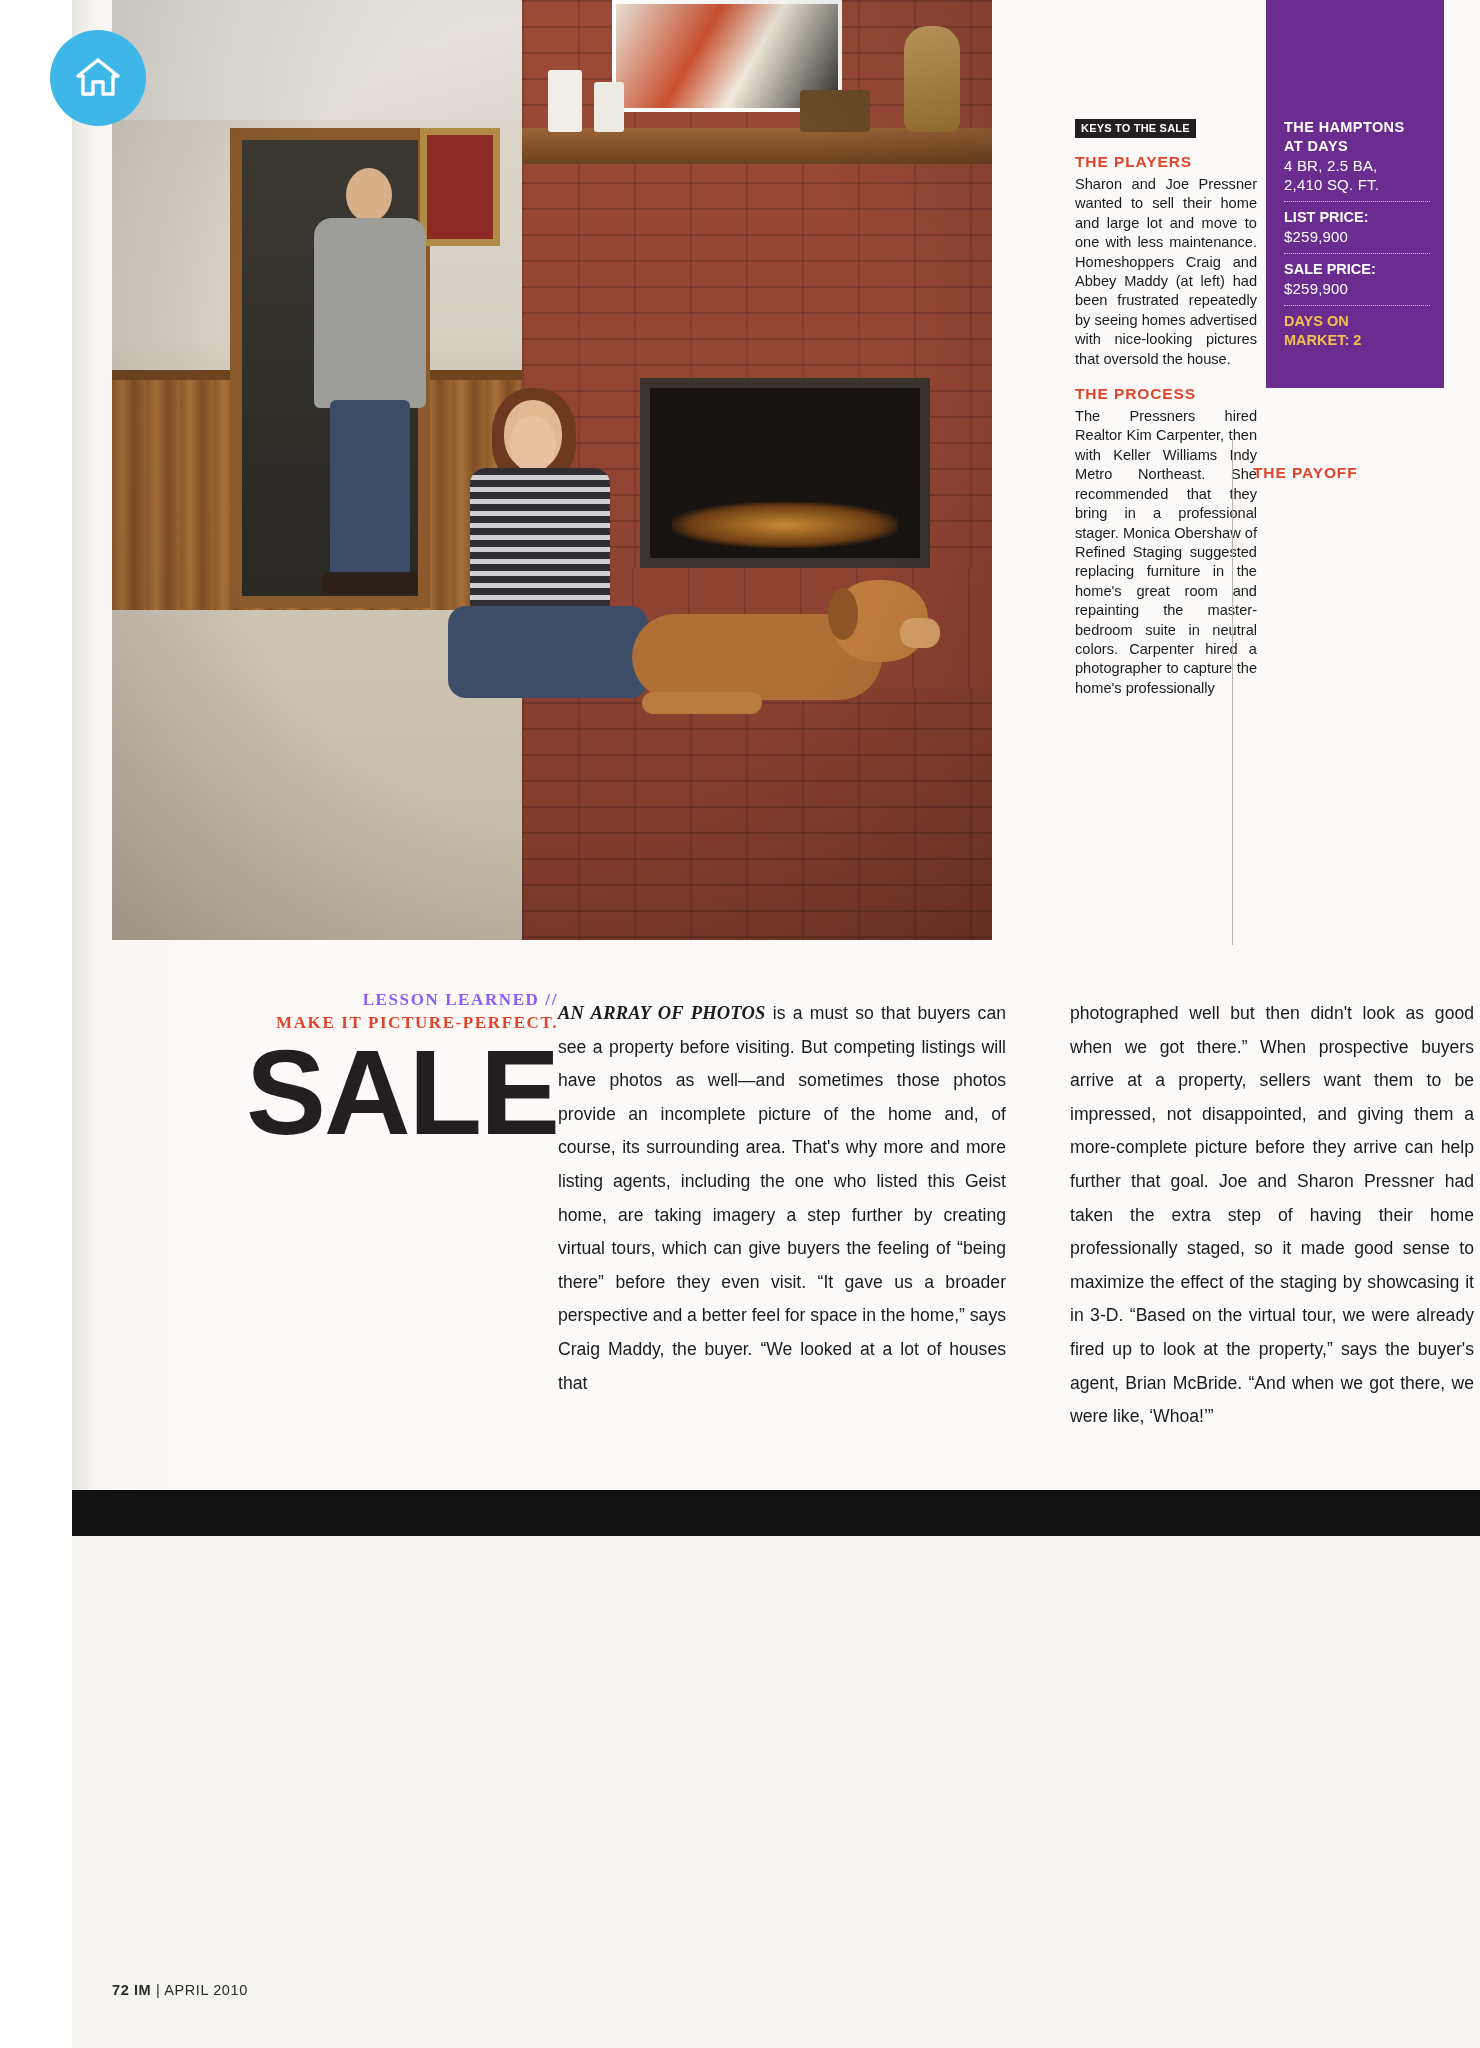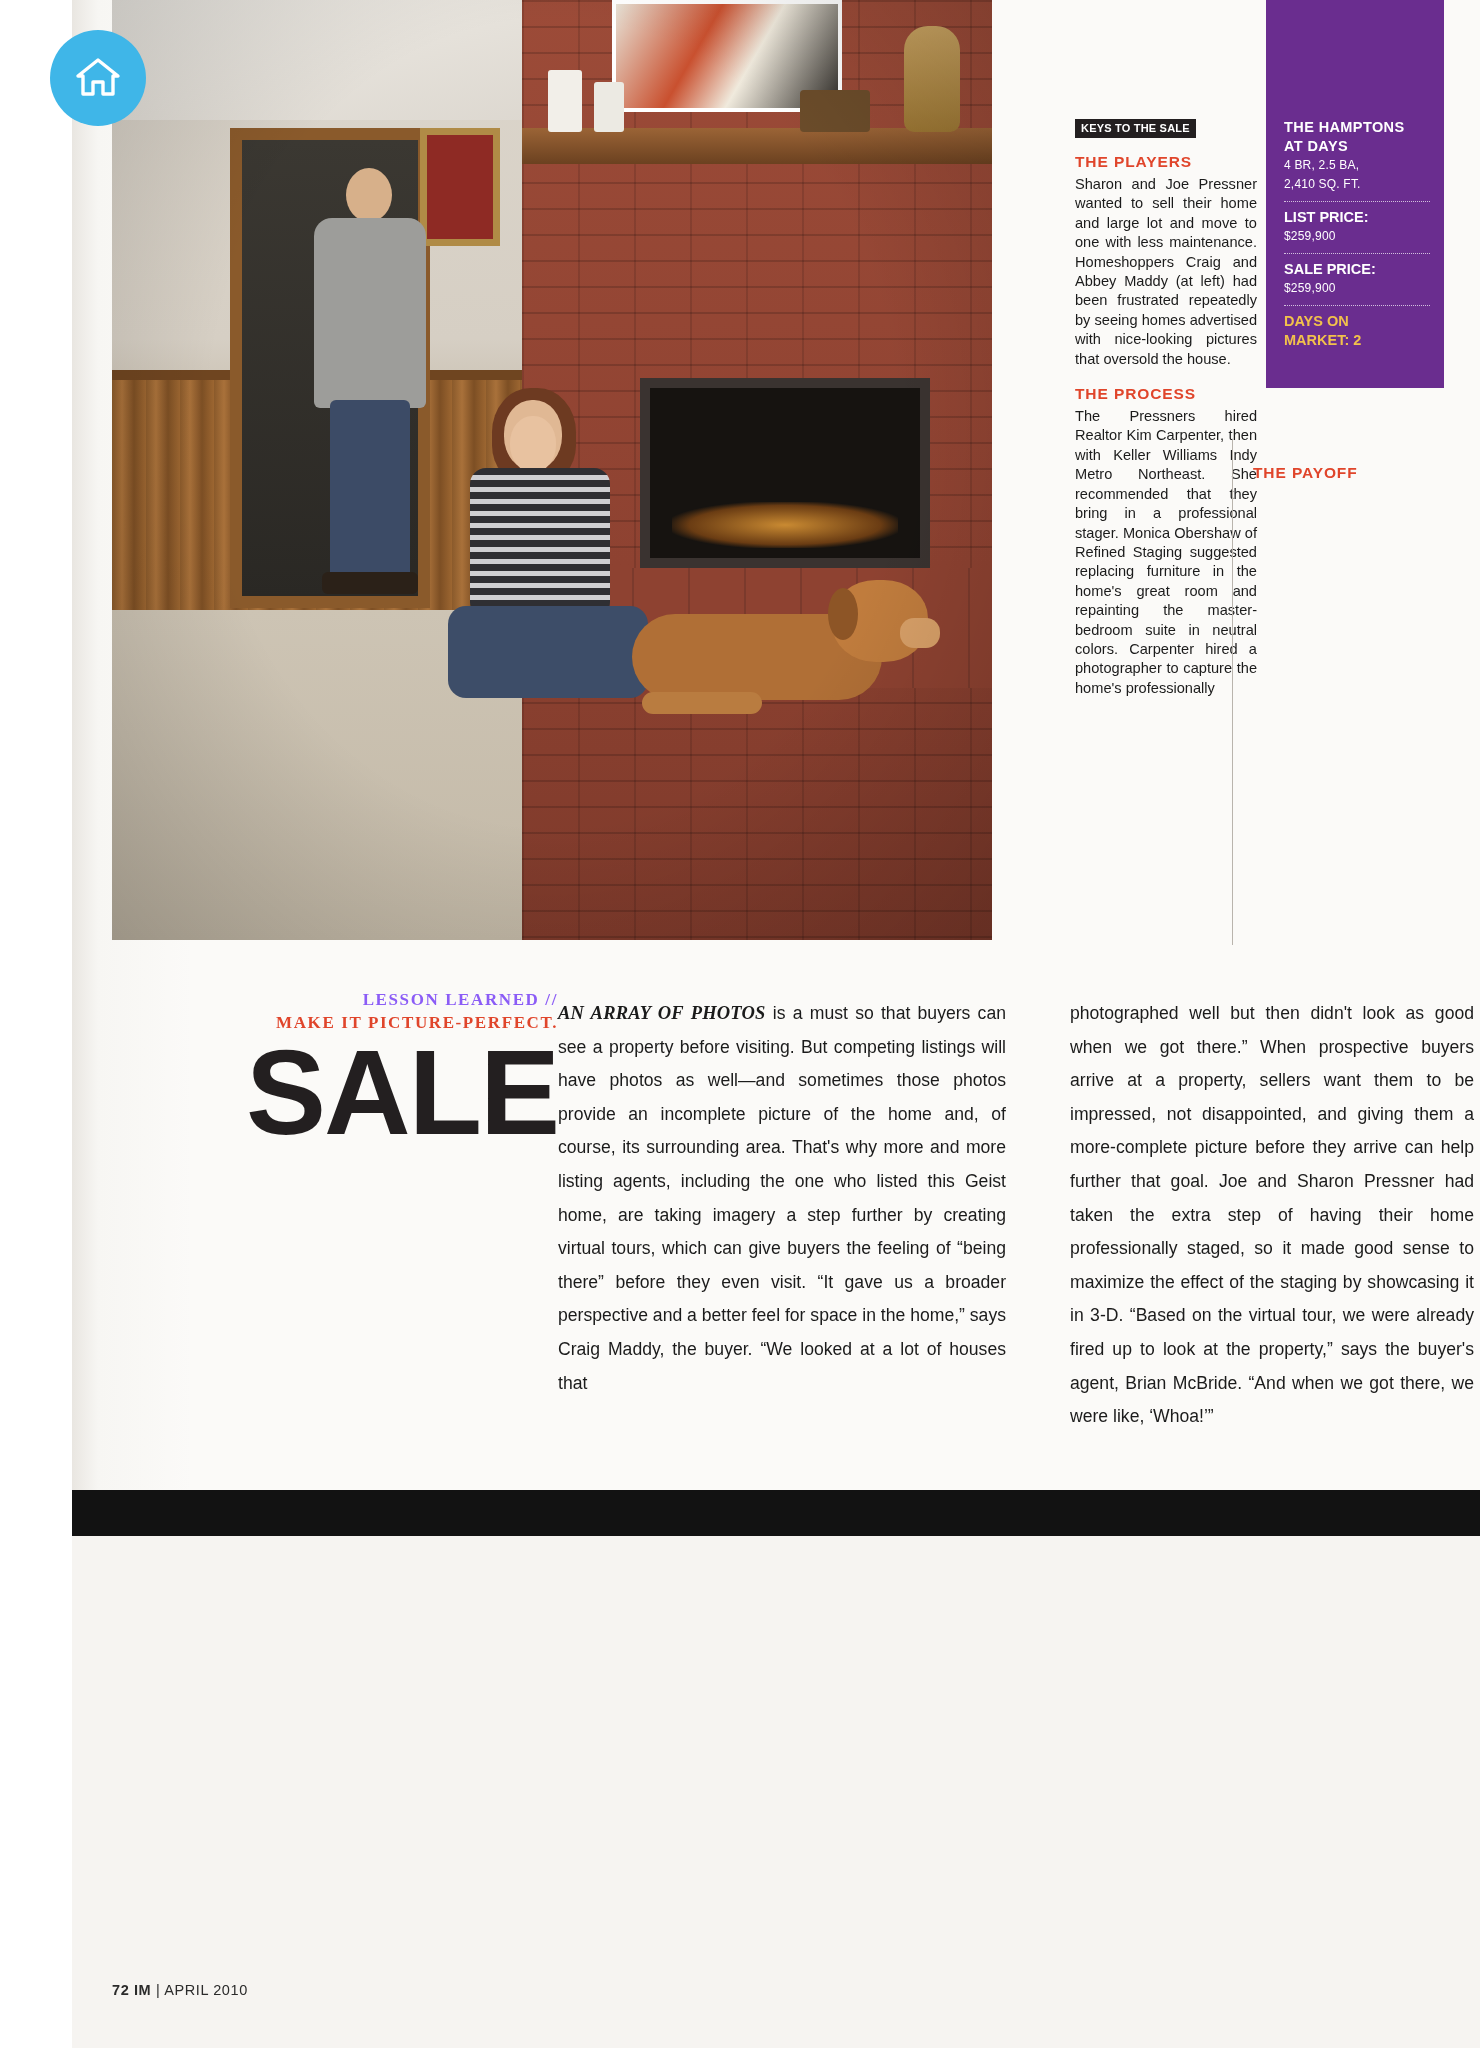--- a/index.html
+++ b/index.html
@@ -200,21 +200,21 @@
     position:absolute; left:1266px; top:0px; width:178px; height:388px;
     background:#6a2d8f;
     color:#ffffff;
     padding:118px 14px 0 18px;
     box-sizing:border-box;
   }
   .fact-name {
     font-size:14.5px; font-weight:bold; line-height:19px; letter-spacing:0.4px;
   }
   .fact-line {
-    font-size:12px; line-height:19px; letter-spacing:0.2px;
+    font-size:15px; line-height:19px; letter-spacing:0.2px;
   }
   .fact-sep {
     border-top:1px dotted rgba(255,255,255,0.7);
     margin:7px 0 6px 0;
   }
   .fact-label { font-size:14.5px; font-weight:bold; line-height:19px;}
   .fact-gold { color:#f2c14b; font-weight:bold; font-size:14.5px; line-height:19px;}
 
   
   .lesson {

